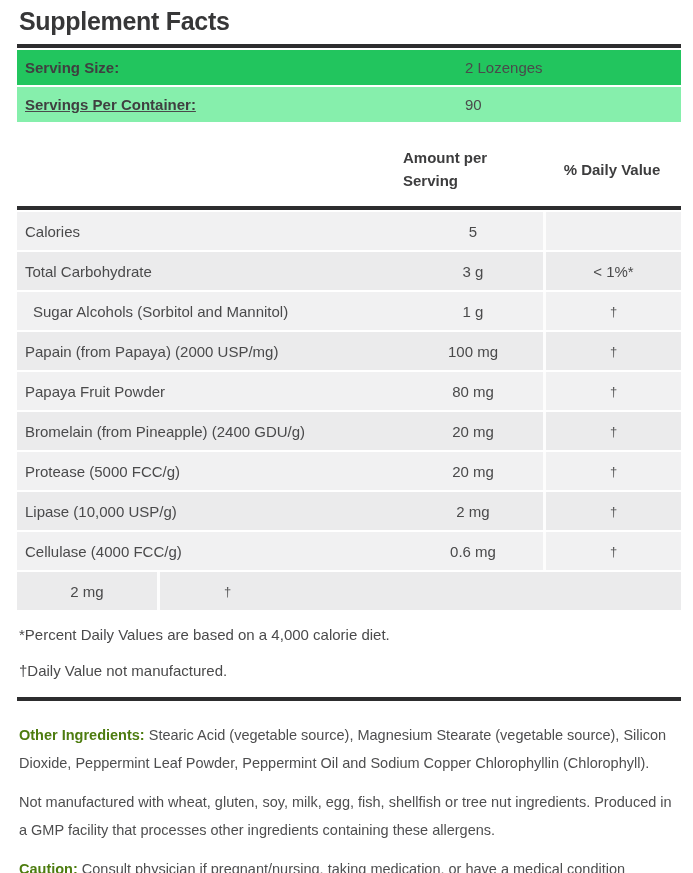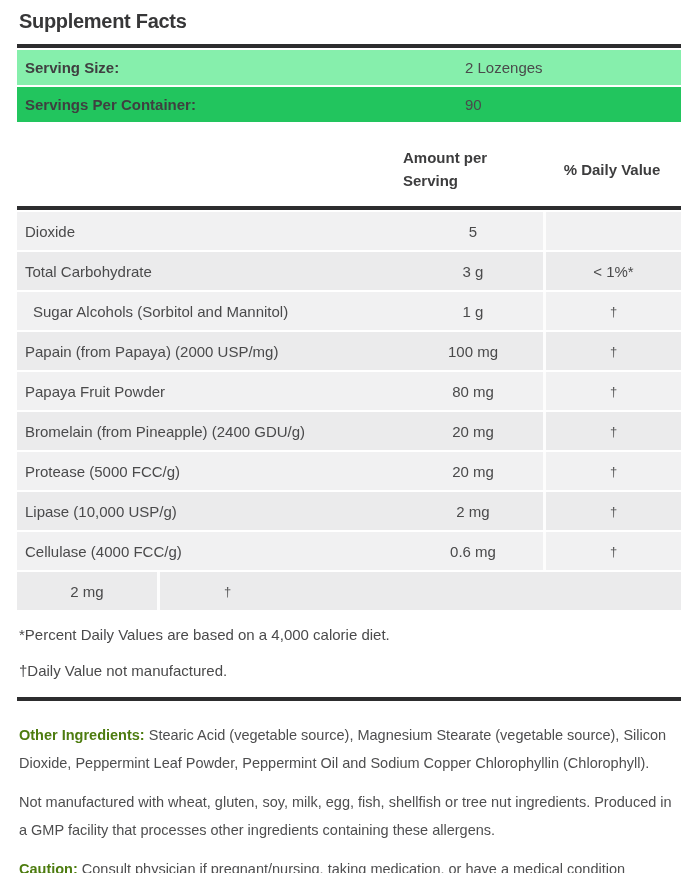--- a/index.html
+++ b/index.html
@@ -9,21 +9,21 @@
     height: 873px;
     font-family: "Liberation Sans", "DejaVu Sans", sans-serif;
     color: #4a4a4b;
     overflow: hidden;
   }
   .label {
     padding: 6px 12px 0 17px;
     width: 693px;
   }
   .title {
-    font-size: 20px;
+    font-size: 25px;
     font-weight: 700;
     color: #373738;
     letter-spacing: -0.3px;
     line-height: 30px;
     padding-left: 2px;
   }
   .bar {
     height: 4px;
     background: #2d2d2e;
   }
@@ -34,22 +34,22 @@
   
   .serving-rows { margin-top: 0; }
   .serving-row {
     position: relative;
     height: 35px;
     margin-top: 2px;
     display: flex;
     align-items: center;
     font-size: 15px;
   }
-  .serving-rows .serving-row:nth-child(1) { background: #86efac; }
-  .serving-rows .serving-row:nth-child(2) { background: #22c55e; }
+  .serving-rows .serving-row:nth-child(1) { background: #22c55e; }
+  .serving-rows .serving-row:nth-child(2) { background: #86efac; text-decoration: underline; }
   .serving-label {
     font-weight: 700;
     color: #3f3f40;
     padding-left: 8px;
   }
   .serving-value {
     position: absolute;
     left: 448px;
     color: #4a4a4b;
   }
@@ -136,21 +136,21 @@
       <div>Amount per</div>
       <div>Serving</div>
     </div>
     <div class="c-dv">% Daily Value</div>
   </div>
 
   <div class="bar bar2"></div>
 
   <div class="rows">
     <div class="row">
-      <div class="cell c-name">Dioxide</div>
+      <div class="cell c-name">Calories</div>
       <div class="cell c-amt">5</div>
       <div class="cell c-dv"></div>
     </div>
     <div class="row">
       <div class="cell c-name">Total Carbohydrate</div>
       <div class="cell c-amt">3 g</div>
       <div class="cell c-dv">&lt; 1%*</div>
     </div>
     <div class="row">
       <div class="cell c-name indent">Sugar Alcohols (Sorbitol and Mannitol)</div>

